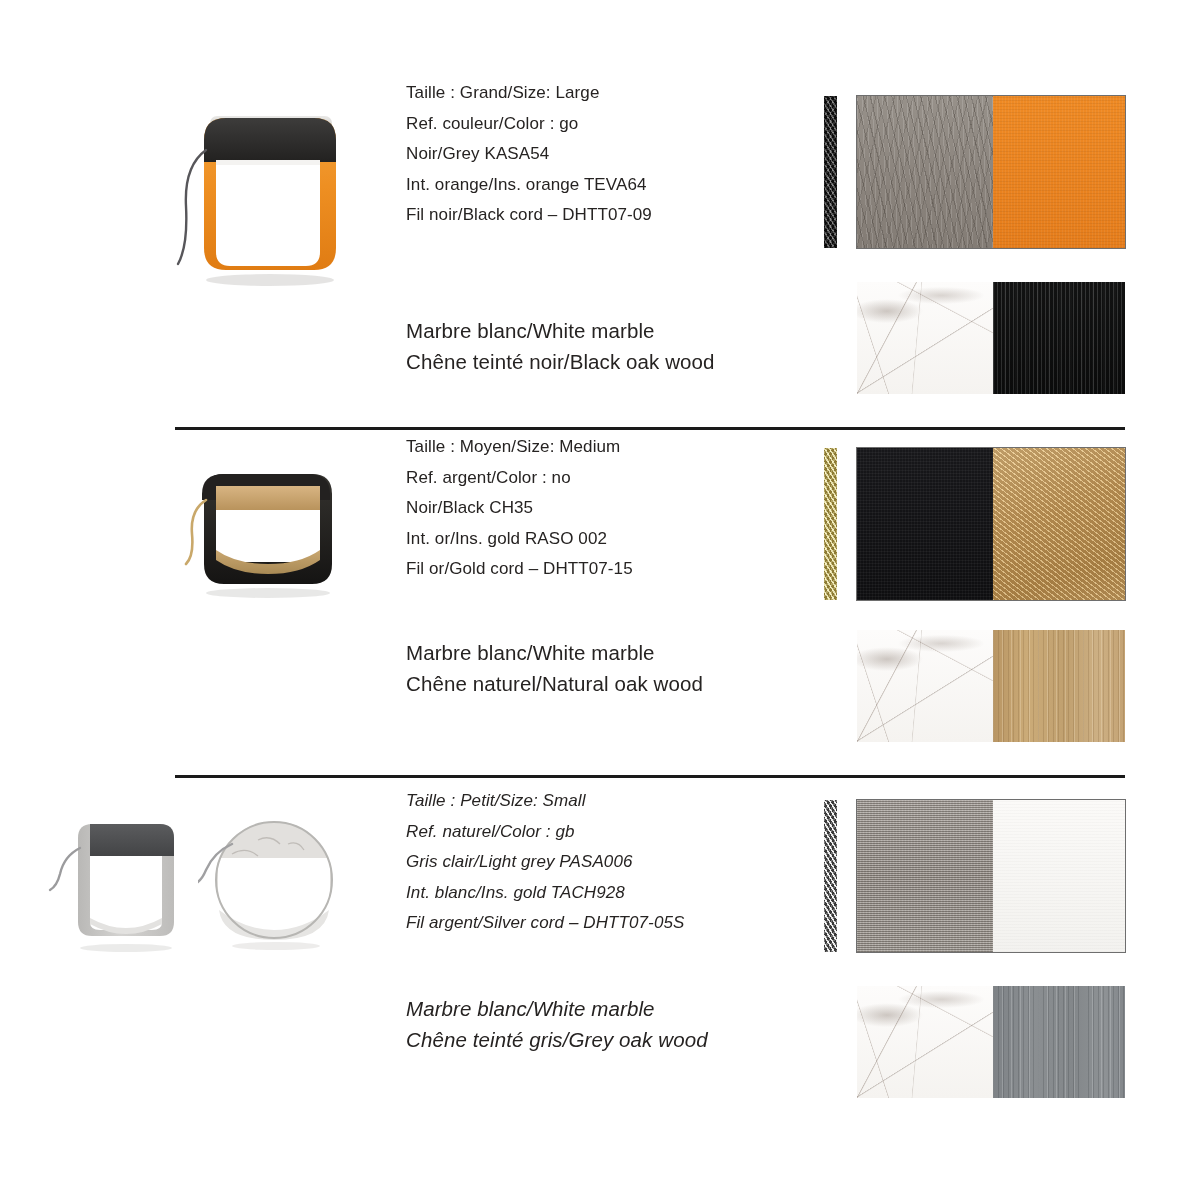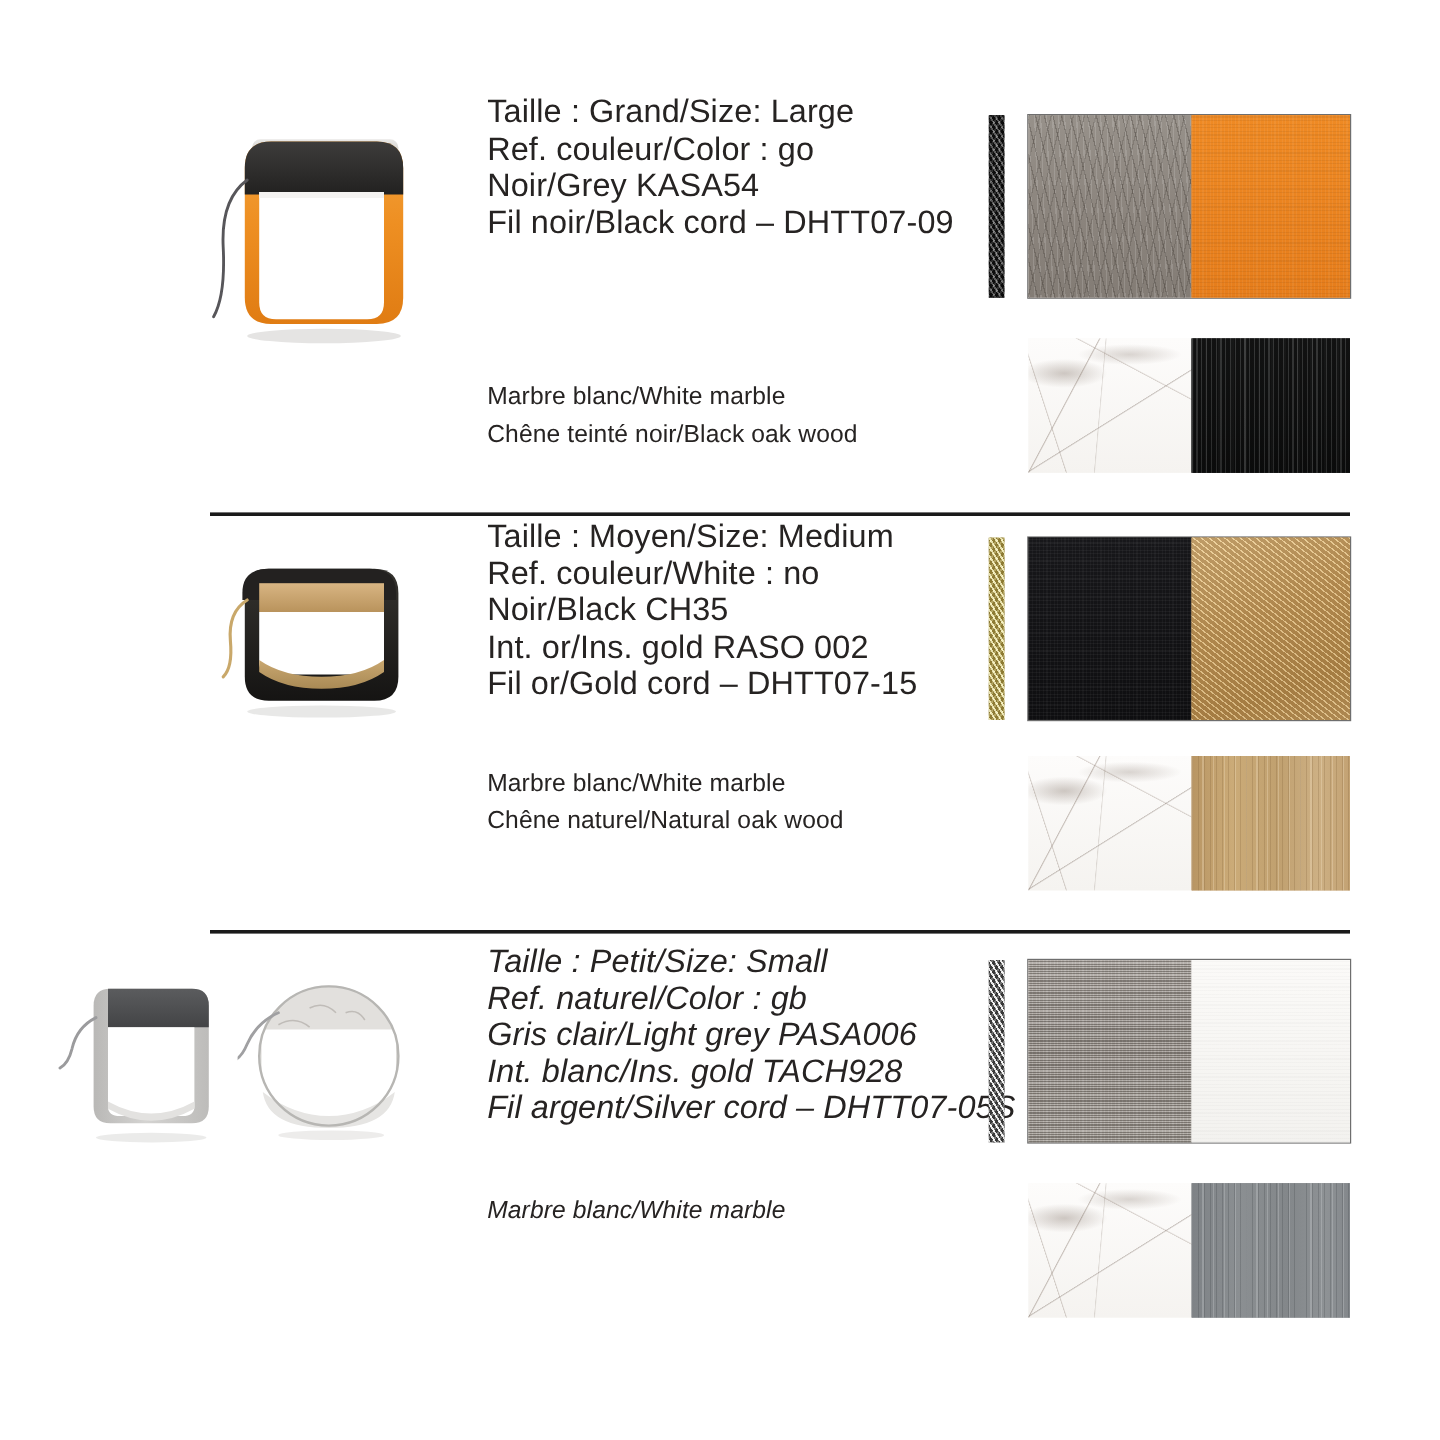--- a/index.html
+++ b/index.html
@@ -24,21 +24,21 @@
     position:absolute;left:175px;width:950px;height:3px;
     background:#1a1a1a;
   }
   #div-0{top:427px;}
   #div-1{top:775px;}
 
   
   .textcol{position:absolute;left:406px;width:400px;top:0;}
   .spec-list{margin:0;padding:0;list-style:none;}
   .spec-list li{
-    font-size:27px;
+    font-size:17px;
     line-height:30.6px;
     letter-spacing:.1px;
     color:#262322;
     white-space:nowrap;
   }
   .spec-sub{margin-top:0;}
   .spec-sub li{
     font-size:20.5px;
     line-height:30.6px;
     letter-spacing:.1px;
@@ -210,20 +210,21 @@
         <path d="M56 62 h104 v5 h-104 z" fill="#f4f3f1"></path>
         <path d="M46 52 q-22 16 -20 56 q2 40 -8 58" fill="none" stroke="#57565a" stroke-width="2.4" stroke-linecap="round"></path>
       </svg>
     </div>
 
     <div class="textcol">
       <ul class="spec-list">
         <li>Taille : Grand/Size: Large</li>
         <li>Ref. couleur/Color : go</li>
         <li>Noir/Grey KASA54</li>
+        <li>Int. orange/Ins. orange TEVA64</li>
         <li>Fil noir/Black cord – DHTT07-09</li>
       </ul>
       <ul class="spec-sub" style="position:absolute;top:238px;left:0;list-style:none;margin:0;padding:0;">
         <li>Marbre blanc/White marble</li>
         <li>Chêne teinté noir/Black oak wood</li>
       </ul>
     </div>
 
     <div class="cord cord-black" style="left:824px;top:18px;height:152px;"></div>
     <div class="fabricpair" style="left:857px;top:18px;width:268px;height:152px;">
@@ -262,21 +263,21 @@
         <rect x="56" y="36" width="104" height="24" fill="url(#m-gold)"></rect>
         <path d="M56 60 h104 v42 q0 10 -12 10 h-80 q-12 0 -12 -10 z" fill="#ffffff"></path>
         <path d="M56 100 q20 14 52 14 q32 0 52 -14 v10 q-20 14 -52 14 q-32 0 -52 -14 z" fill="url(#m-goldlow)"></path>
         <path d="M46 50 q-16 10 -14 34 q2 22 -6 30" fill="none" stroke="#c9a86a" stroke-width="2.6" stroke-linecap="round"></path>
       </svg>
     </div>
 
     <div class="textcol">
       <ul class="spec-list">
         <li>Taille : Moyen/Size: Medium</li>
-        <li>Ref. couleur/White : no</li>
+        <li>Ref. argent/Color : no</li>
         <li>Noir/Black CH35</li>
         <li>Int. or/Ins. gold RASO 002</li>
         <li>Fil or/Gold cord – DHTT07-15</li>
       </ul>
       <ul class="spec-sub" style="position:absolute;top:206px;left:0;list-style:none;margin:0;padding:0;">
         <li>Marbre blanc/White marble</li>
         <li>Chêne naturel/Natural oak wood</li>
       </ul>
     </div>
 
@@ -340,20 +341,21 @@
     <div class="textcol">
       <ul class="spec-list">
         <li>Taille : Petit/Size: Small</li>
         <li>Ref. naturel/Color : gb</li>
         <li>Gris clair/Light grey PASA006</li>
         <li>Int. blanc/Ins. gold TACH928</li>
         <li>Fil argent/Silver cord – DHTT07-05S</li>
       </ul>
       <ul class="spec-sub" style="position:absolute;top:208px;left:0;list-style:none;margin:0;padding:0;">
         <li>Marbre blanc/White marble</li>
+        <li>Chêne teinté gris/Grey oak wood</li>
       </ul>
     </div>
 
     <div class="cord cord-silver" style="left:824px;top:14px;height:152px;"></div>
     <div class="fabricpair" style="left:857px;top:14px;width:268px;height:152px;">
       <div class="fab-lightgrey" style="width:136px;"></div>
       <div class="fab-white" style="width:132px;"></div>
     </div>
     <div class="stonepair" style="left:857px;top:200px;width:268px;height:112px;">
       <div class="stone-marble" style="width:136px;"></div>

